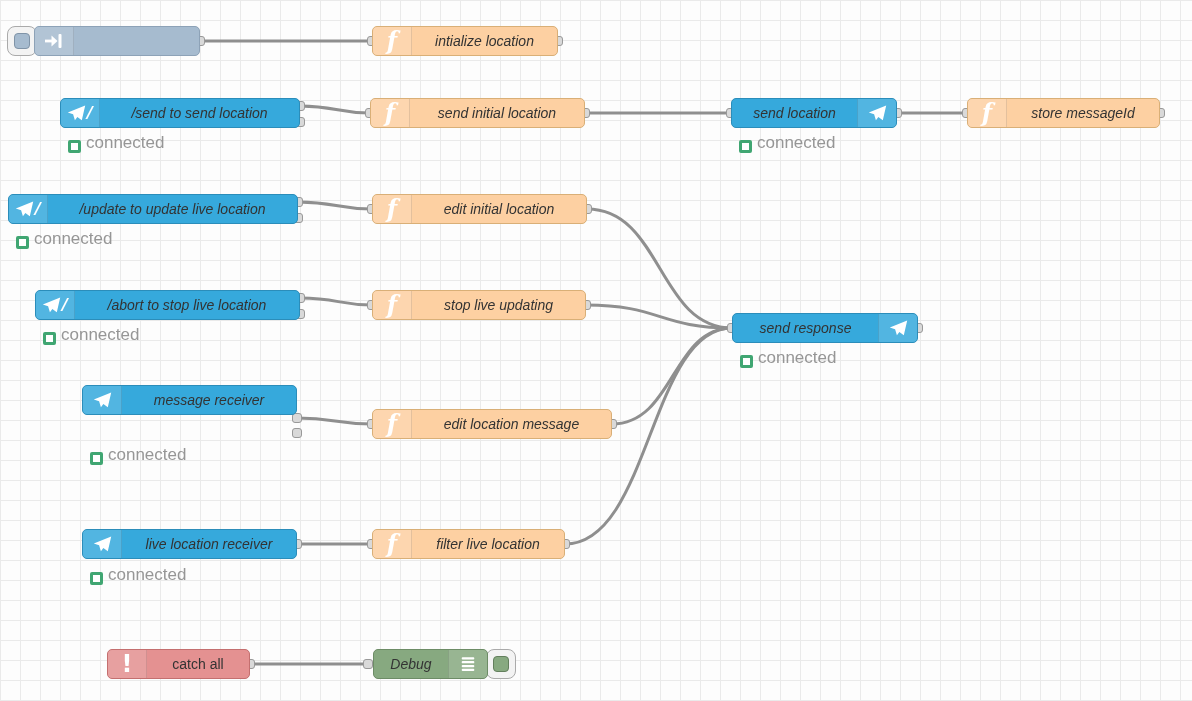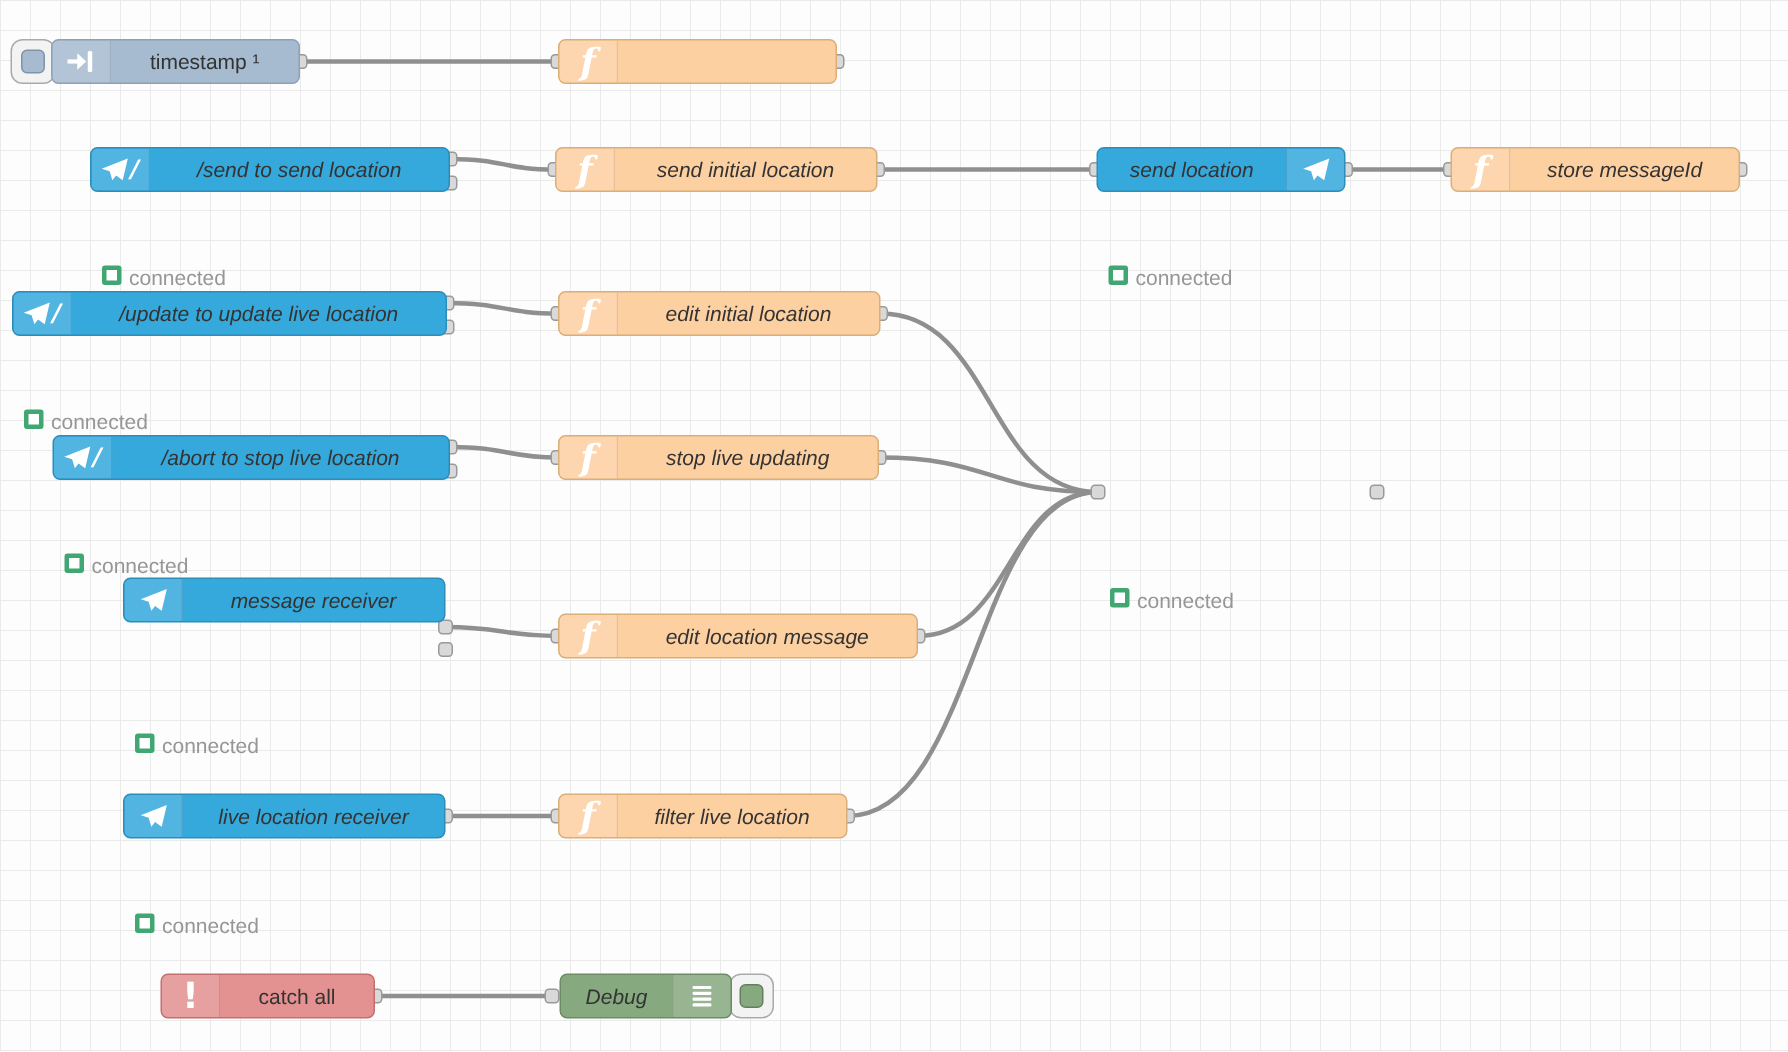--- a/index.html
+++ b/index.html
@@ -52,22 +52,22 @@
   }
   .side-btn{
     position:absolute;width:30px;height:30px;box-sizing:border-box;z-index:2;
     background:#f3f3f3;border:1px solid #aaa;border-radius:8px;
     display:flex;align-items:center;justify-content:center;
   }
   .side-btn .inner{width:16px;height:16px;border-radius:4px;box-sizing:border-box;border:1px solid;}
   .inner.inject-color{background:#a6bbcf;border-color:#8094a8;}
   .inner.debug-color{background:#87a980;border-color:#637f5d;}
   .status{
-    position:absolute;z-index:3;display:flex;align-items:flex-start;gap:5px;
-    font-size:14px;color:#969696;margin-top:44px;
+    position:absolute;z-index:3;display:flex;align-items:flex-end;gap:5px;
+    font-size:17px;color:#969696;
   }
   .status .dot{
     width:7px;height:7px;border:3px solid #40a672;border-radius:2px;background:#fff;
   }
 </style>
 </head>
 <body>
 
 <div id="canvas">
 
@@ -123,27 +123,27 @@
   </div>
 
   <div class="node inject" style="left:34px;top:26px;width:166px">
     <div class="icon-region left">
       <svg viewBox="0 0 20 20" width="20" height="20">
         <rect x="14.5" y="3" width="3" height="14" rx="1" fill="#fff"></rect>
         <rect x="1" y="8.6" width="8" height="2.8" fill="#fff"></rect>
         <polygon points="7.5,4.5 13.5,10 7.5,15.5" fill="#fff"></polygon>
       </svg>
     </div>
-    <div class="label upright">timestamp ¹</div>
   </div>
 
   <div class="node func" style="left:372px;top:26px;width:186px">
     <div class="icon-region left">
       <span class="ficon">f</span>
     </div>
+    <div class="label">intialize location</div>
   </div>
 
   <div class="node tg" style="left:60px;top:98px;width:240px">
     <div class="icon-region left">
       <svg viewBox="0 0 24 24" width="19" height="19">
           <path fill="#fff" d="M23 2 L1 10.8 l6.7 2.1 L10 20.5 l3.1-4 5.6 4z"></path>
         </svg>
       <span class="slash">/</span>
     </div>
     <div class="label">/send to send location</div>
@@ -215,20 +215,28 @@
     <span>connected</span>
   </div>
 
   <div class="node func" style="left:372px;top:290px;width:214px">
     <div class="icon-region left">
       <span class="ficon">f</span>
     </div>
     <div class="label">stop live updating</div>
   </div>
 
+  <div class="node tg" style="left:732px;top:313px;width:186px">
+    <div class="label">send response</div>
+    <div class="icon-region right">
+      <svg viewBox="0 0 24 24" width="19" height="19">
+          <path fill="#fff" d="M23 2 L1 10.8 l6.7 2.1 L10 20.5 l3.1-4 5.6 4z"></path>
+        </svg>
+    </div>
+  </div>
   <div class="status" style="left:740px;top:348px">
     <span class="dot"></span>
     <span>connected</span>
   </div>
 
   <div class="node tg" style="left:82px;top:385px;width:215px">
     <div class="icon-region left">
       <svg viewBox="0 0 24 24" width="19" height="19">
           <path fill="#fff" d="M23 2 L1 10.8 l6.7 2.1 L10 20.5 l3.1-4 5.6 4z"></path>
         </svg>

